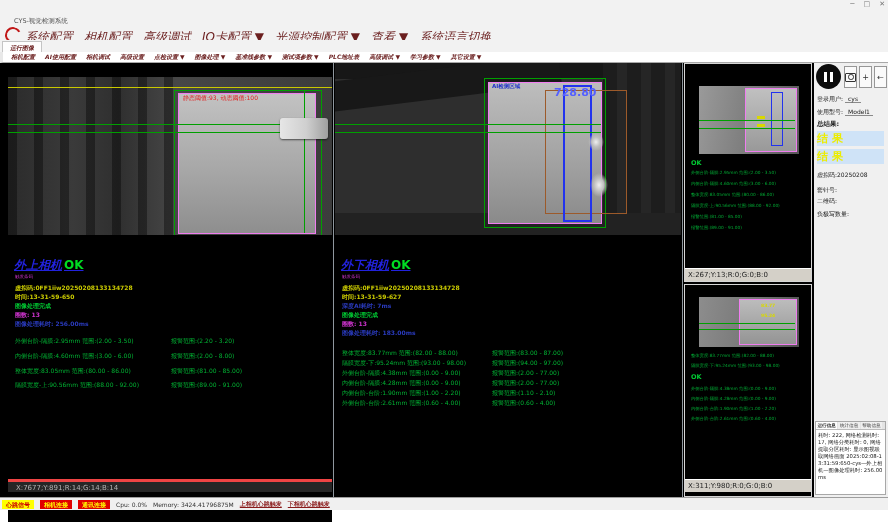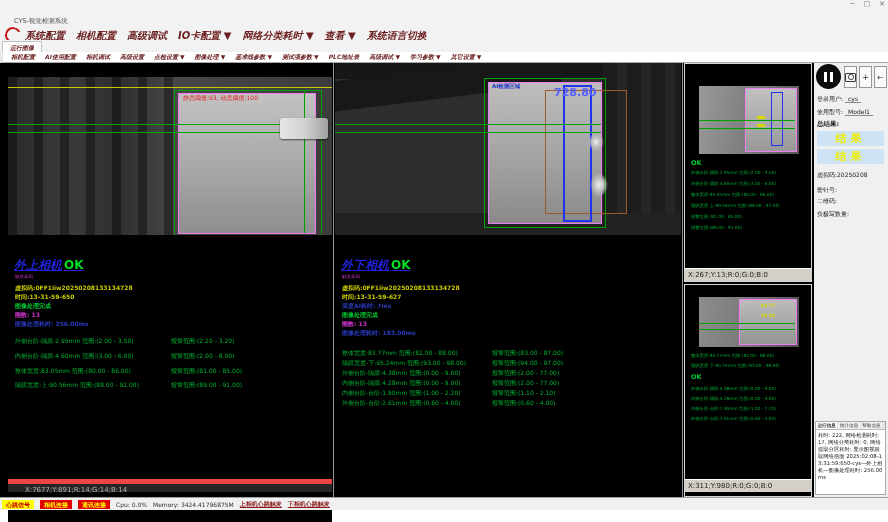--- a/index.html
+++ b/index.html
@@ -7,21 +7,21 @@
        font-family:"DejaVu Sans",sans-serif;-webkit-font-smoothing:antialiased}
   
   .titlebar{position:absolute;left:0;top:0;width:888px;height:26px;background:#f2f2f2}
   .title-text{position:absolute;left:14px;top:17px;font-size:6.5px;color:#555}
   .win-controls{position:absolute;right:3px;top:0;display:flex;gap:9px}
   .win-controls span{font-size:7px;color:#777;cursor:default}
   .menubar{position:absolute;left:0;top:26px;width:888px;height:16px;background:#f2f2f2}
   .logo{position:absolute;left:5px;top:27px;width:12px;height:12px;border:2.4px solid #c11818;
         border-radius:50%;border-right-color:transparent;transform:rotate(18deg)}
   .menu-items{position:absolute;left:25px;top:29px;display:flex;gap:11px}
-  .menu-item{font-size:10px;color:#6b1f1f;font-style:italic;font-weight:bold;white-space:nowrap}
+  .menu-item{font-size:12px;color:#6b1f1f;font-style:italic;font-weight:normal;white-space:nowrap}
   .tabrow{position:absolute;left:0;top:40px;width:888px;height:12px;background:#f2f2f2;border-bottom:1px solid #cfcfcf}
   .tab{position:absolute;left:2px;top:1px;height:11px;padding:0 7px;background:#fdfdfd;
        border:1px solid #c4c4c4;border-bottom:none;font-size:6px;line-height:11px;
        color:#6b1f1f;font-style:italic;font-weight:bold}
   .toolbar{position:absolute;left:0;top:52px;width:888px;height:11px;background:#fff;
            border-bottom:1px solid #a8a8a8;display:flex;align-items:center;gap:10px;
            padding-left:8px;box-sizing:border-box;border-left:3px solid #e8e8e8}
   .tool-item{font-size:6px;color:#6b1f1f;font-style:italic;font-weight:bold;white-space:nowrap}
   
   .main{position:absolute;left:0;top:63px;width:888px;height:434px;background:#000}
@@ -75,21 +75,21 @@
   .cam-ok{color:#00dd22;font-style:normal;text-decoration:none;margin-left:2px}
   .sub-mag{position:absolute;left:7px;top:211px;font-size:4.5px;color:#cc33cc}
   .t-yellow{position:absolute;left:7px;font-size:6px;color:#cccc00;font-weight:bold;white-space:nowrap}
   .t-green{position:absolute;left:7px;font-size:6px;color:#00cc33;font-weight:bold;white-space:nowrap}
   .t-mag{position:absolute;left:7px;font-size:6px;color:#cc33cc;font-weight:bold;white-space:nowrap}
   .t-blue{position:absolute;left:7px;font-size:6px;color:#2a3bbf;font-weight:bold;white-space:nowrap}
   .meas-row{position:absolute;left:7px;width:335px;font-size:6px;color:#00b333;white-space:nowrap}
   .meas-row .alarm{position:absolute;left:156px}
   .p-mid .meas-row .alarm{left:150px}
   .coordbar{position:absolute;left:0;top:416px;height:13px;background:#262626;color:#b3b3b3;
-            font-size:7px;line-height:13px;padding-left:17px;box-sizing:border-box;border-top:5px solid #ef4444}
+            font-size:7px;line-height:13px;padding-left:8px;box-sizing:border-box;border-top:3px solid #ef4444}
   
   .mini{position:absolute;left:0;width:128px;background:#000;border:1px solid #d5d5d5;box-sizing:border-box}
   .mini1{top:0;height:219px}
   .mini2{top:221px;height:213px}
   .m1-img{position:absolute;left:14px;top:22px;width:100px;height:68px;overflow:hidden;
           background:linear-gradient(100deg,#9a9a9a 0%,#7d7d7d 50%,#565656 100%)}
   .m1-bright{position:absolute;left:46px;top:2px;width:50px;height:62px;
              background:linear-gradient(180deg,#c0c0c0,#999);border:1px solid #f07df0}
   .m1-blue{position:absolute;left:72px;top:6px;width:10px;height:52px;border:1px solid #2233ee}
   .m1-ydash{position:absolute;left:58px;top:30px;width:8px;height:3px;background:#d8d800}
@@ -112,21 +112,21 @@
   .sbtn{position:absolute;top:3px;width:13px;height:22px;border:1px solid #979797;background:#fafafa;
         display:flex;align-items:center;justify-content:center;font-size:8px;color:#333;box-sizing:border-box}
   .sbtn.b1{left:30px}.sbtn.b2{left:45px}.sbtn.b3{left:60px}
   .cam-glyph{width:9px;height:7px;border:1px solid #333;border-radius:1px;position:relative}
   .cam-glyph::after{content:"";position:absolute;left:2px;top:0.5px;width:3.5px;height:3.5px;
                     border:1px solid #333;border-radius:50%}
   .srow{position:absolute;left:3px;font-size:6px;color:#1a1a1a;white-space:nowrap}
   .sval{border-bottom:1px solid #8a8a8a;padding:0 3px;margin-left:2px}
   .slabel-b{font-weight:bold;font-size:6.5px}
   .rbox{position:absolute;left:3px;width:67px;height:15px;background:#cfe3f7;color:#ecec00;
-        font-weight:bold;font-size:11px;line-height:15px;text-align:center;letter-spacing:4px}
+        font-weight:bold;font-size:11px;line-height:15px;letter-spacing:4px}
   .logbox{position:absolute;left:1px;top:358px;width:71px;height:74px;background:#fff;
           border:1px solid #a8a8a8;box-sizing:border-box;overflow:hidden}
   .logtabs{display:flex;gap:1px;background:#e4e4e4;border-bottom:1px solid #bbb}
   .logtab{font-size:4.6px;color:#333;padding:1px 1.5px;background:#efefef;white-space:nowrap}
   .logtab.active{background:#fff;font-weight:bold}
   .logtext{font-size:5.3px;line-height:7px;color:#222;padding:2px;word-break:break-all}
   
   .statusbar{position:absolute;left:0;top:497px;width:888px;height:13px;background:#f0f0f0;
              border-top:1px solid #9e9e9e;display:flex;align-items:center;gap:6px;
              padding-left:2px;box-sizing:border-box}
@@ -148,21 +148,21 @@
   </div>
 </div>
 
 <div class="menubar"></div>
 <div class="logo"></div>
 <div class="menu-items">
   <span class="menu-item">系统配置</span>
   <span class="menu-item">相机配置</span>
   <span class="menu-item">高级调试</span>
   <span class="menu-item">IO卡配置 ▼</span>
-  <span class="menu-item">网络分类耗时 ▼</span>
+  <span class="menu-item">光源控制配置 ▼</span>
   <span class="menu-item">查看 ▼</span>
   <span class="menu-item">系统语言切换</span>
 </div>
 
 <div class="tabrow">
   <div class="tab">运行图像</div>
 </div>
 
 <div class="toolbar">
   <span class="tool-item">相机配置</span>

